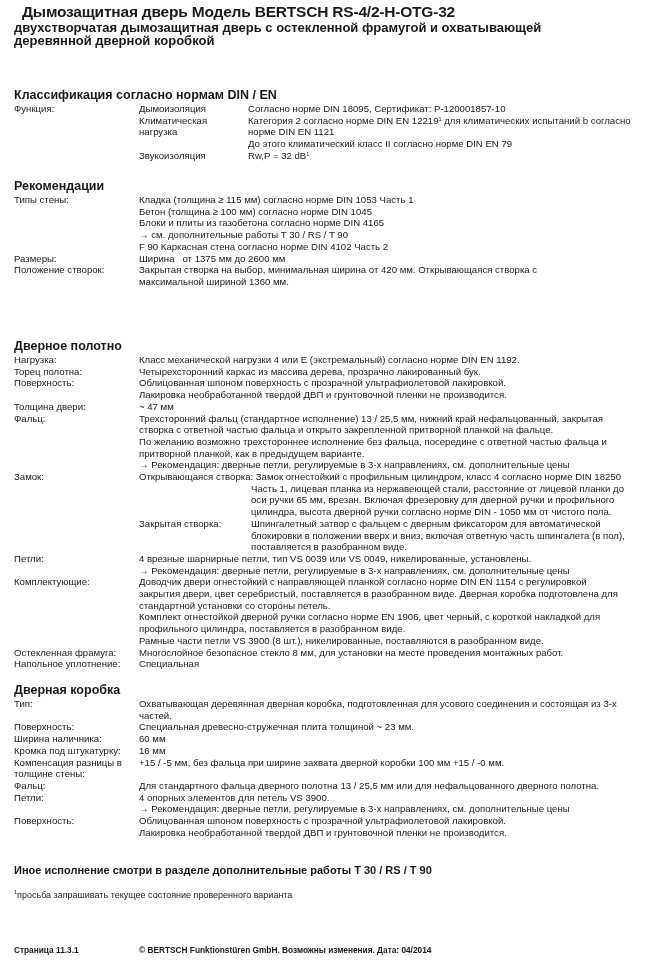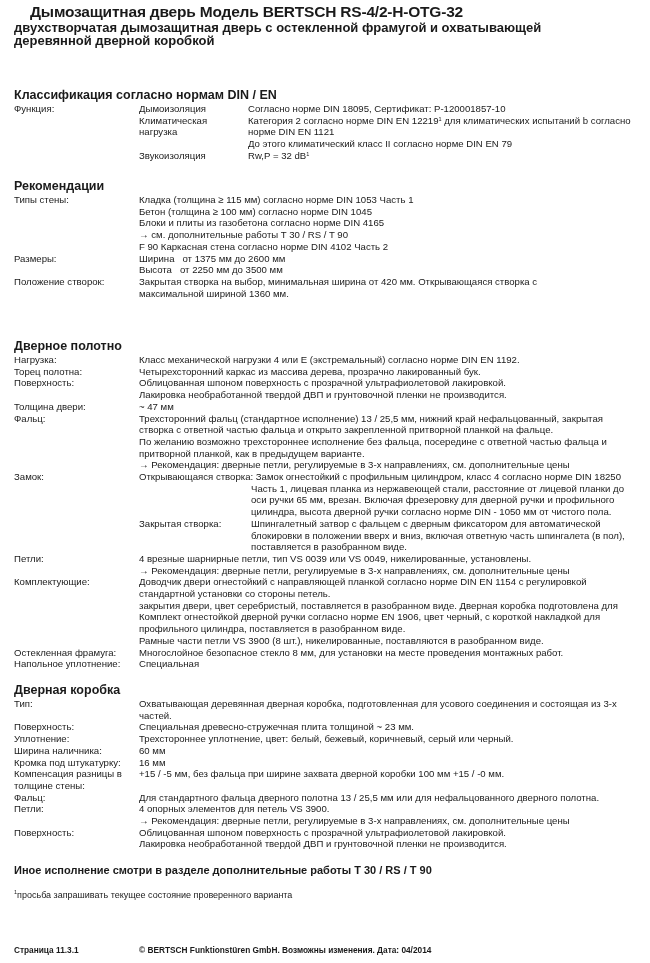--- a/index.html
+++ b/index.html
@@ -1,21 +1,21 @@
 <!DOCTYPE html>
 <html><head>
 <meta charset="utf-8">
 <style>
   html, body { margin: 0; padding: 0; background: #ffffff; }
   body {
     width: 650px; height: 963px; position: relative; overflow: hidden;
     font-family: "Liberation Sans", sans-serif; color: #1a1a1a;
   }
   .page { position: absolute; left: 14px; top: 0; width: 630px; }
-  .title { position: absolute; top: 3px; left: 16px; font-size: 15.5px; font-weight: bold; letter-spacing: -0.2px; white-space: nowrap; }
+  .title { position: absolute; top: 3px; left: 8px; font-size: 15.5px; font-weight: bold; letter-spacing: -0.2px; white-space: nowrap; }
   .subtitle { position: absolute; top: 21px; left: 0; width: 600px; font-size: 13px; font-weight: bold; line-height: 13px; }
   .section { position: absolute; left: 0; width: 630px; }
   .section-heading { font-size: 12.5px; line-height: 14px; margin: 0 0 1px 0; font-weight: bold; }
   .row { display: flex; font-size: 9.6px; line-height: 11.7px; }
   .row .lbl { width: 125px; flex: none; }
   .row .val { flex: 1; }
   .row .val div { white-space: normal; }
   .sub { display: flex; }
   .sub .sublbl { width: 109px; flex: none; }
   .sub .subval { flex: 1; }
@@ -71,21 +71,20 @@
         <div>Бетон (толщина ≥ 100 мм) согласно норме DIN 1045</div>
         <div>Блоки и плиты из газобетона согласно норме DIN 4165</div>
         <div>→ см. дополнительные работы T 30 / RS / T 90</div>
         <div>F 90 Каркасная стена согласно норме DIN 4102 Часть 2</div>
       </div>
     </div>
     <div class="row">
       <div class="lbl">Размеры:</div>
       <div class="val">
         <div style="white-space:pre;">Ширина   от 1375 мм до 2600 мм</div>
-        <div style="white-space:pre;">Высота   от 2250 мм до 3500 мм</div>
       </div>
     </div>
     <div class="row">
       <div class="lbl">Положение створок:</div>
       <div class="val">
         <div>Закрытая створка на выбор, минимальная ширина от 420 мм. Открывающаяся створка с</div>
         <div>максимальной шириной 1360 мм.</div>
       </div>
     </div>
   </div>
@@ -154,22 +153,22 @@
       <div class="lbl">Петли:</div>
       <div class="val">
         <div>4 врезные шарнирные петли, тип VS 0039 или VS 0049, никелированные, установлены.</div>
         <div>→ Рекомендация: дверные петли, регулируемые в 3-х направлениях, см. дополнительные цены</div>
       </div>
     </div>
     <div class="row">
       <div class="lbl">Комплектующие:</div>
       <div class="val">
         <div>Доводчик двери огнестойкий с направляющей планкой согласно норме DIN EN 1154 с регулировкой</div>
+        <div>закрытия двери, цвет серебристый, поставляется в разобранном виде. Дверная коробка подготовлена для</div>
         <div>стандартной установки со стороны петель.</div>
-        <div>закрытия двери, цвет серебристый, поставляется в разобранном виде. Дверная коробка подготовлена для</div>
         <div>Комплект огнестойкой дверной ручки согласно норме EN 1906, цвет черный, с короткой накладкой для</div>
         <div>профильного цилиндра, поставляется в разобранном виде.</div>
         <div>Рамные части петли VS 3900 (8 шт.), никелированные, поставляются в разобранном виде.</div>
       </div>
     </div>
     <div class="row">
       <div class="lbl">Остекленная фрамуга:</div>
       <div class="val">
           <div>Многослойное безопасное стекло 8 мм, для установки на месте проведения монтажных работ.</div>
         </div>
@@ -191,26 +190,20 @@
         <div>частей.</div>
       </div>
     </div>
     <div class="row">
       <div class="lbl">Поверхность:</div>
       <div class="val">
           <div>Специальная древесно-стружечная плита толщиной ~ 23 мм.</div>
         </div>
     </div>
     <div class="row">
-      <div class="lbl">Уплотнение:</div>
-      <div class="val">
-          <div>Трехстороннее уплотнение, цвет: белый, бежевый, коричневый, серый или черный.</div>
-        </div>
-    </div>
-    <div class="row">
       <div class="lbl">Ширина наличника:</div>
       <div class="val">
           <div>60 мм</div>
         </div>
     </div>
     <div class="row">
       <div class="lbl">Кромка под штукатурку:</div>
       <div class="val">
           <div>16 мм</div>
         </div>

